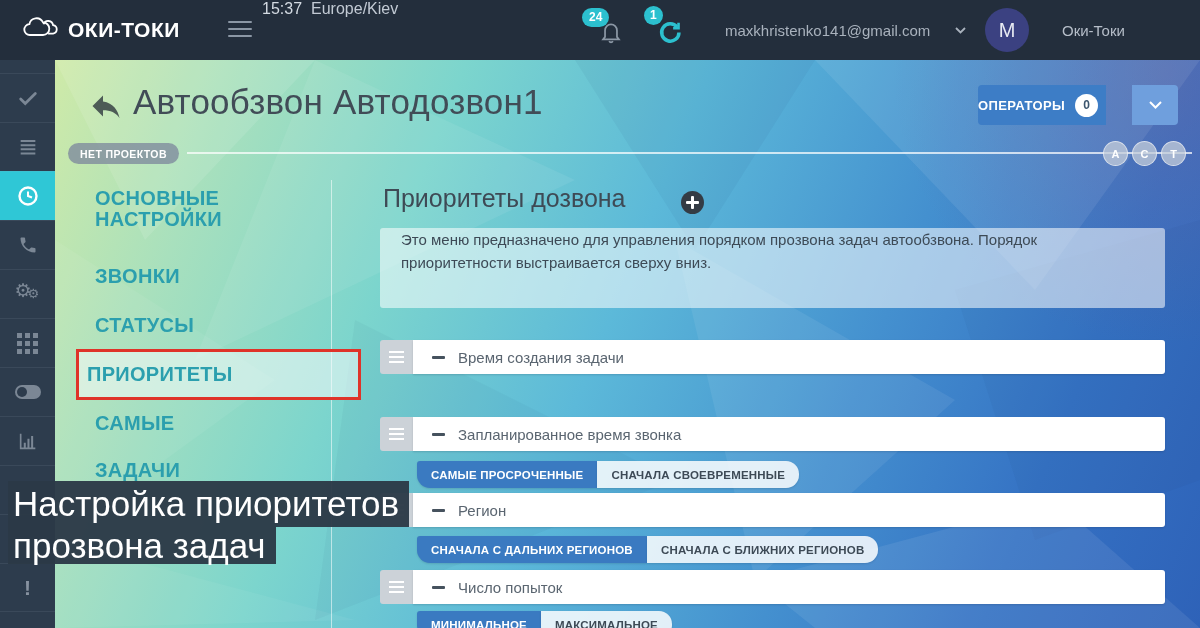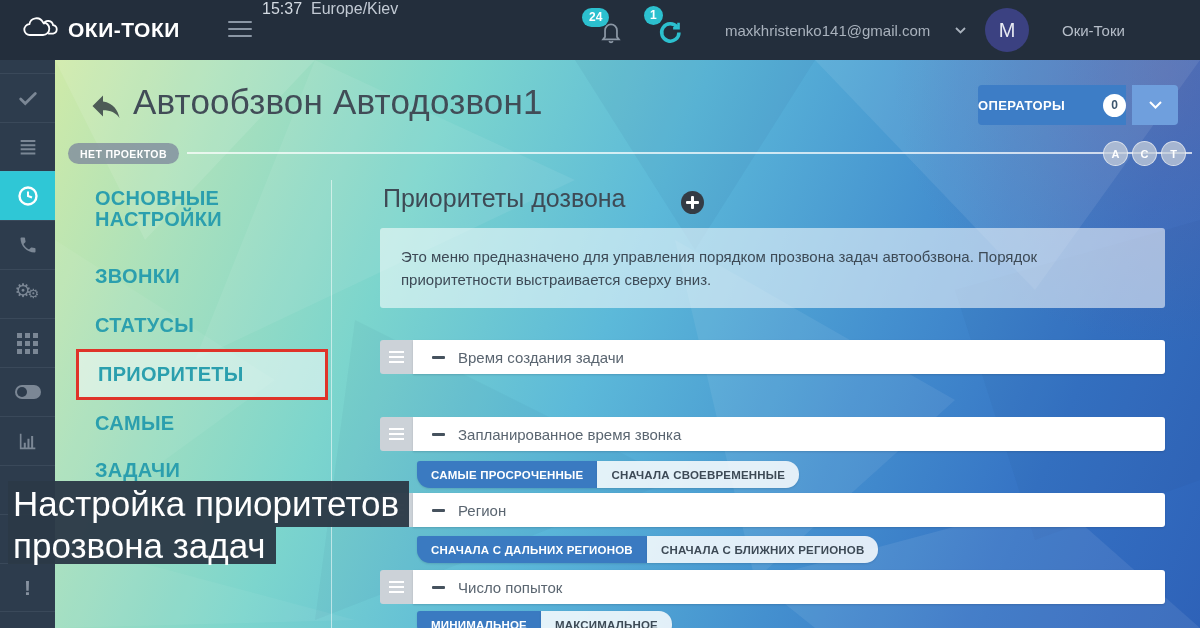--- a/index.html
+++ b/index.html
@@ -54,43 +54,43 @@
   .page-title{position:absolute;left:78px;top:22px;font-size:35px;font-weight:300;color:#414c57;letter-spacing:.2px}
 
   .project-pill{position:absolute;left:13px;top:83px;height:21px;border-radius:11px;background:rgba(128,140,158,.8);
       color:#fff;font-size:10.5px;font-weight:bold;letter-spacing:.4px;display:flex;align-items:center;padding:0 12px;z-index:2}
   .hrule{position:absolute;left:132px;top:92px;width:1005px;height:2px;background:rgba(255,255,255,.72)}
   .route-badge{position:absolute;top:81px;width:25px;height:25px;border-radius:50%;background:rgba(196,206,218,.75);
       border:1px solid rgba(255,255,255,.55);color:#fff;font-size:11px;font-weight:bold;
       display:flex;align-items:center;justify-content:center;z-index:2;cursor:pointer}
   .rb-a{left:1048px}.rb-c{left:1077px}.rb-t{left:1106px}
 
-  .ops-btn{position:absolute;left:923px;top:25px;width:148px;height:40px;background:#3d7dc6;border-radius:4px 0 0 4px;
-      display:flex;align-items:center;justify-content:space-between;gap:16px;cursor:pointer;z-index:3}
+  .ops-btn{position:absolute;left:923px;top:25px;width:128px;height:40px;background:#3d7dc6;border-radius:4px 0 0 4px;
+      display:flex;align-items:center;justify-content:flex-start;gap:10px;cursor:pointer;z-index:3}
   .ops-label{color:#fff;font-size:13px;font-weight:bold;letter-spacing:.4px}
   .ops-count{width:23px;height:23px;border-radius:50%;background:#fff;color:#3d566e;font-size:12px;font-weight:bold;
       display:flex;align-items:center;justify-content:center}
   .ops-caret{position:absolute;left:1077px;top:25px;width:46px;height:40px;background:#6f9fdd;border-radius:0 4px 4px 0;
       display:flex;align-items:center;justify-content:center;cursor:pointer;z-index:3}
 
   .submenu-item{position:absolute;left:40px;width:230px;color:#2b9fae;font-size:20px;font-weight:bold;
       letter-spacing:.3px;line-height:21px;cursor:pointer;z-index:2}
   .mi-0{top:128px}.mi-1{top:206px}.mi-2{top:255px}.mi-4{top:353px}.mi-5{top:400px}
-  .menu-active{position:absolute;left:21px;top:289px;width:252px;height:51px;background:rgba(248,252,252,.55);
-      border:3px solid #df3329;z-index:2;display:flex;align-items:center;padding-left:19px;cursor:pointer}
+  .menu-active{position:absolute;left:21px;top:289px;width:285px;height:51px;background:rgba(248,252,252,.55);
+      border:3px solid #df3329;z-index:2;display:flex;align-items:center;padding-left:8px;cursor:pointer}
   .menu-active .submenu-item{position:static}
   .vdivider{position:absolute;left:276px;top:120px;width:1px;height:448px;background:rgba(255,255,255,.55)}
 
   .main-heading{position:absolute;left:328px;top:124px;font-size:25px;font-weight:300;color:#3e4a55}
   .add-btn{position:absolute;left:626px;top:131px;width:23px;height:23px;border-radius:50%;background:#343c45;cursor:pointer}
   .add-btn::before{content:"";position:absolute;left:5px;top:10px;width:13px;height:3px;background:#fff;border-radius:1px}
   .add-btn::after{content:"";position:absolute;left:10px;top:5px;width:3px;height:13px;background:#fff;border-radius:1px}
 
   .infobox{position:absolute;left:325px;top:168px;width:785px;height:80px;background:rgba(255,255,255,.55);
-      border-radius:3px;padding:17px 21px;font-size:15px;line-height:23px;color:#3d4a56}
+      border-radius:3px;padding:0 21px;font-size:15px;line-height:23px;color:#3d4a56}
 
   .prow-bar{position:absolute;left:325px;width:785px;height:34px;display:flex;z-index:2}
   .drag-handle{width:33px;height:34px;background:#ccd2d8;border-radius:3px 0 0 3px;display:flex;align-items:center;justify-content:center;cursor:grab}
   .drag-lines{width:15px;height:12px;background:repeating-linear-gradient(to bottom,#fff 0 2px,rgba(255,255,255,0) 2px 5px)}
   .bar-body{flex:1;background:#fff;border-radius:0 3px 3px 0;display:flex;align-items:center;gap:13px;padding-left:19px;
       box-shadow:0 1px 2px rgba(20,40,60,.18)}
   .collapse-icon{width:13px;height:3px;background:#46525e;border-radius:1px;flex:none}
   .bar-label{font-size:15px;color:#5a6570}
   .r0{top:280px}.r1{top:357px}.r2{top:433px}.r3{top:510px}
 

